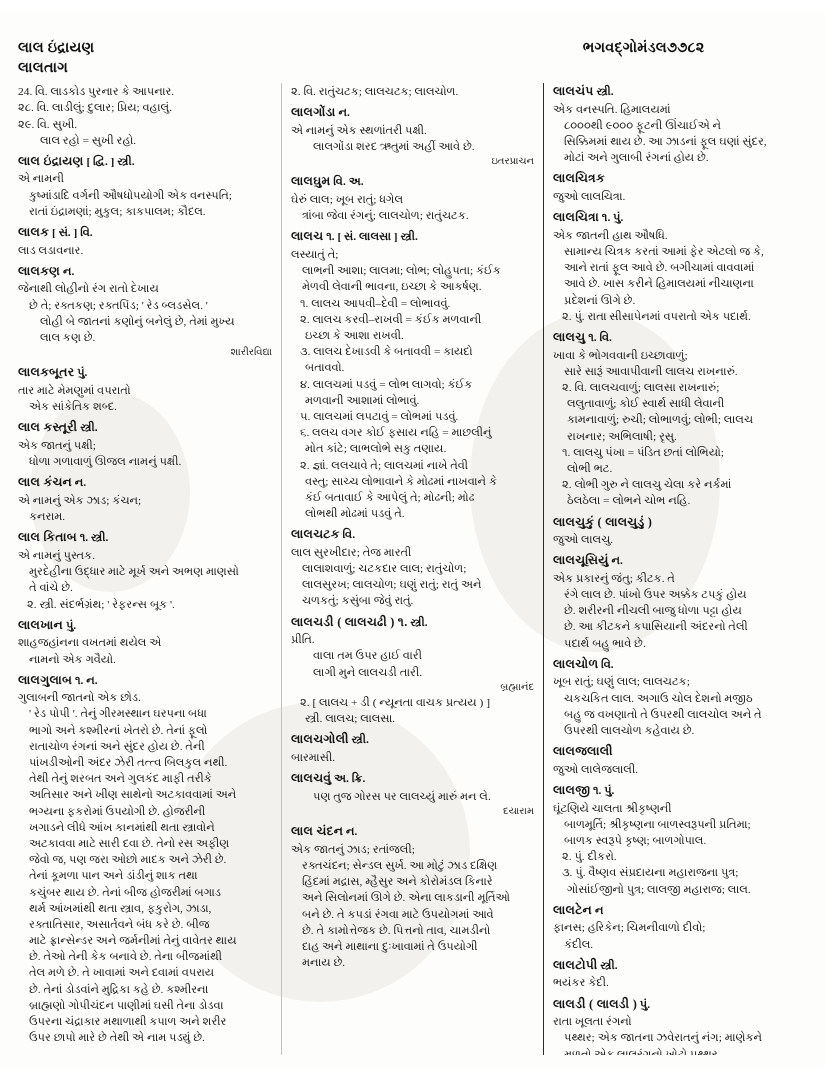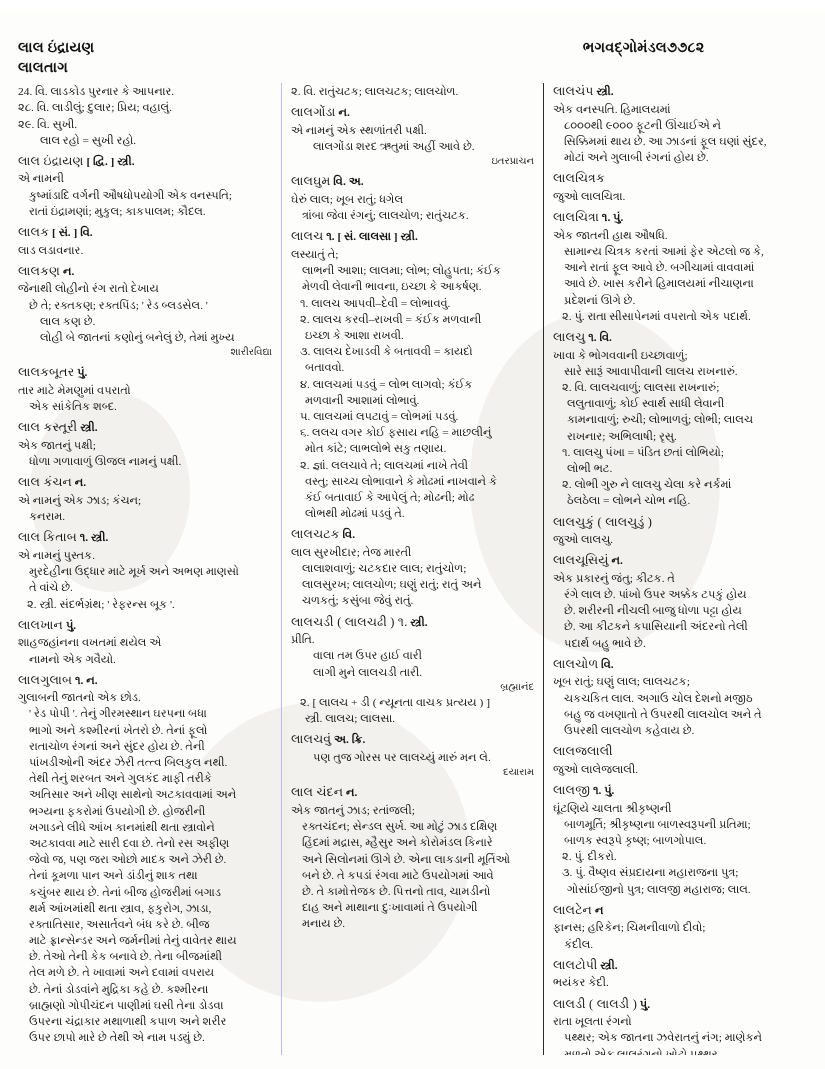--- a/index.html
+++ b/index.html
@@ -79,21 +79,21 @@
     margin-bottom: 5px;
     text-align: justify;
     text-justify: inter-word;
     hyphens: none;
   }
   .entry p {
     margin: 0;
     text-indent: 0;
   }
   .headword {
-    font-weight: normal;
+    font-weight: bold;
     font-size: 12.4px;
     letter-spacing: 0.2px;
   }
   .gram {
     font-weight: bold;
   }
   .sense {
     display: block;
     margin-left: 11px;
     text-indent: -2px;
@@ -155,21 +155,21 @@
               <span class="quote">લાલ રહો = સુખી રહો.</span>
             </p>
           </div>
           <div class="entry">
             <p><span class="headword">લાલ ઇંદ્રાયણ</span> <span class="gram">[ દ્વિ. ] સ્ત્રી.</span> <span class="para">એ નામની</span> <span class="cont">કુષ્માંડાદિ વર્ગની ઔષધોપયોગી એક વનસ્પતિ;</span><span class="cont">રાતાં ઇંદ્રામણાં; મુકુલ; કાકપાલમ; કૌદલ.</span></p>
           </div>
           <div class="entry">
             <p><span class="headword">લાલક</span> <span class="gram">[ સં. ] વિ.</span> <span class="para">લાડ લડાવનાર.</span> </p>
           </div>
           <div class="entry">
-            <p><span class="headword">લાલકણ</span> <span class="gram">ન.</span> <span class="para">જેનાથી લોહીનો રંગ રાતો દેખાય</span> <span class="cont">છે તે; રક્તકણ; રક્તપિંડ; ' રેડ બ્લડસેલ. '</span><span class="quote">લાલ કણ છે.</span><span class="quote">લોહી બે જાતનાં કણોનું બનેલું છે, તેમાં મુખ્ય</span><span class="attrib">શારીરવિદ્યા</span></p>
+            <p><span class="headword">લાલકણ</span> <span class="gram">ન.</span> <span class="para">જેનાથી લોહીનો રંગ રાતો દેખાય</span> <span class="cont">છે તે; રક્તકણ; રક્તપિંડ; ' રેડ બ્લડસેલ. '</span><span class="quote">લોહી બે જાતનાં કણોનું બનેલું છે, તેમાં મુખ્ય</span><span class="quote">લાલ કણ છે.</span><span class="attrib">શારીરવિદ્યા</span></p>
           </div>
           <div class="entry">
             <p><span class="headword">લાલકબૂતર</span> <span class="gram">પું.</span> <span class="para">તાર માટે મેમણુમાં વપરાતો</span> <span class="cont">એક સાંકેતિક શબ્દ.</span></p>
           </div>
           <div class="entry">
             <p><span class="headword">લાલ કસ્તૂરી</span> <span class="gram">સ્ત્રી.</span> <span class="para">એક જાતનું પક્ષી;</span> <span class="cont">ધોળા ગળાવાળું ઊજલ નામનું પક્ષી.</span></p>
           </div>
           <div class="entry">
             <p><span class="headword">લાલ કંચન</span> <span class="gram">ન.</span> <span class="para">એ નામનું એક ઝાડ; કંચન;</span> <span class="cont">કનરામ.</span></p>
           </div>
@@ -198,20 +198,23 @@
           <div class="entry">
             <p><span class="headword">લાલચ</span> <span class="gram">૧. [ સં. લાલસા ] સ્ત્રી.</span> <span class="para">લસ્યાતું તે;</span> <span class="cont">લાભની આશા; લાલમા; લોભ; લોહુપતા; કંઈક</span><span class="cont">મેળવી લેવાની ભાવના, ઇચ્છા કે આકર્ષણ.</span><span class="sense">૧. લાલચ આપવી–દેવી = લોભાવવું.</span><span class="sense">૨. લાલચ કરવી–રાખવી = કંઈક મળવાની</span><span class="sub">ઇચ્છા કે આશા રાખવી.</span><span class="sense">૩. લાલચ દેખાડવી કે બતાવવી = કાયદો</span><span class="sub">બતાવવો.</span><span class="sense">૪. લાલચમાં પડવું = લોભ લાગવો; કંઈક</span><span class="sub">મળવાની આશામાં લોભાવું.</span><span class="sense">૫. લાલચમાં લપટાવું = લોભમાં પડવું.</span><span class="sense">૬. લલચ વગર કોઈ ફસાય નહિ = માછલીનું</span><span class="sub">મોત કાંટે; લાભલોભે સકુ તણાય.</span><span class="sense">૨. જ્ઞાં. લલચાવે તે; લાલચમાં નાખે તેવી</span><span class="sub">વસ્તુ; સાચ્ચ લોભાવાને કે મોઢમાં નાખવાને કે</span><span class="sub">કંઈ બતાવાઈ કે આપેલું તે; મોઢની; મોઢ</span><span class="sub">લોભથી મોઢમાં પડવું તે.</span></p>
           </div>
           <div class="entry">
             <p><span class="headword">લાલચટક</span> <span class="gram">વિ.</span> <span class="para">લાલ સુરખીદાર; તેજ મારતી</span> <span class="cont">લાલાશવાળું; ચટકદાર લાલ; રાતુંચોળ;</span><span class="cont">લાલસુરખ; લાલચોળ; ઘણું રાતું; રાતું અને</span><span class="cont">ચળકતું; કસુંબા જેવું રાતું.</span></p>
           </div>
           <div class="entry">
             <p><span class="headword">લાલચડી ( લાલચઢી ) ૧.</span> <span class="gram">સ્ત્રી.</span> <span class="para">પ્રીતિ.</span> <span class="quote">વાલા તમ ઉપર હાઈ વારી</span><span class="quote">લાગી મુને લાલચડી તારી.</span><span class="attrib">બ્રહ્માનંદ</span><span class="sense">૨. [ લાલચ + ડી ( ન્યૂનતા વાચક પ્રત્યય ) ]</span><span class="sub">સ્ત્રી. લાલચ; લાલસા.</span></p>
           </div>
           <div class="entry">
+            <p><span class="headword">લાલચગોલી</span> <span class="gram">સ્ત્રી.</span> <span class="para">બારમાસી.</span> </p>
+          </div>
+          <div class="entry">
             <p><span class="headword">લાલચવું</span> <span class="gram">અ. ક્રિ.</span>  <span class="quote">પણ તુજ ગોરસ પર લાલચ્યું મારું મન લે.</span><span class="attrib">દયારામ</span></p>
           </div>
           <div class="entry">
             <p><span class="headword">લાલ ચંદન</span> <span class="gram">ન.</span> <span class="para">એક જાતનું ઝાડ; રતાંજલી;</span> <span class="cont">રક્તચંદન; સેન્ડલ સુર્ખ. આ મોટું ઝાડ દક્ષિણ</span><span class="cont">હિંદમાં મદ્રાસ, મ્હૈસુર અને કોરોમંડલ કિનારે</span><span class="cont">અને સિલોનમાં ઊગે છે. એના લાકડાની મૂર્તિઓ</span><span class="cont">બને છે. તે કપડાં રંગવા માટે ઉપયોગમાં આવે</span><span class="cont">છે. તે કામોત્તેજક છે. પિત્તનો તાવ, ચામડીનો</span><span class="cont">દાહ અને માથાના દુઃખાવામાં તે ઉપયોગી</span><span class="cont">મનાય છે.</span></p>
           </div>
         </div>
       <div class="col col-3">
           <div class="entry">
             <p><span class="headword">લાલચંપ</span> <span class="gram">સ્ત્રી.</span> <span class="para">એક વનસ્પતિ. હિમાલયમાં</span> <span class="cont">૮૦૦૦થી ૯૦૦૦ ફૂટની ઊંચાઈએ ને</span><span class="cont">સિક્કિમમાં થાય છે. આ ઝાડનાં ફૂલ ઘણાં સુંદર,</span><span class="cont">મોટાં અને ગુલાબી રંગનાં હોય છે.</span></p>
           </div>

